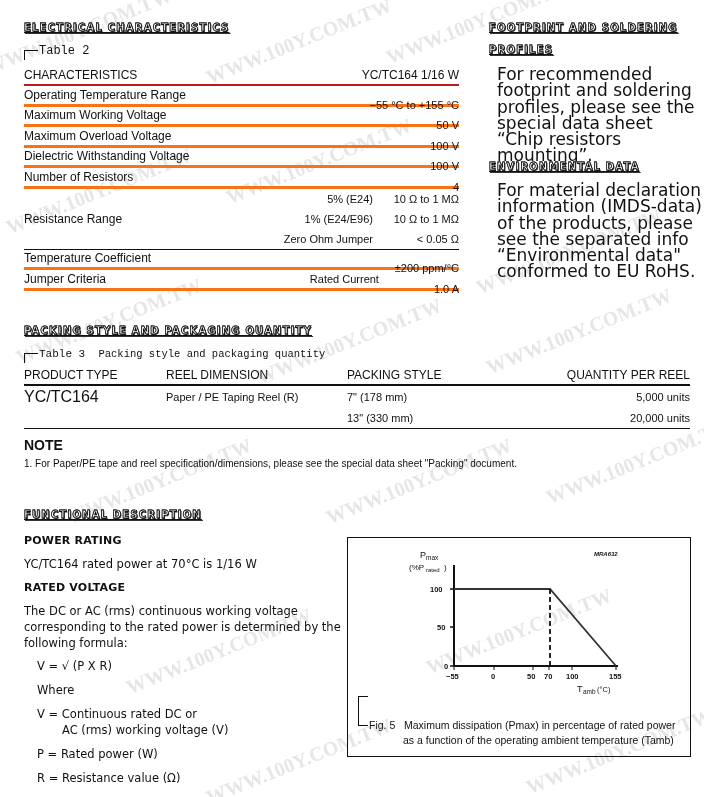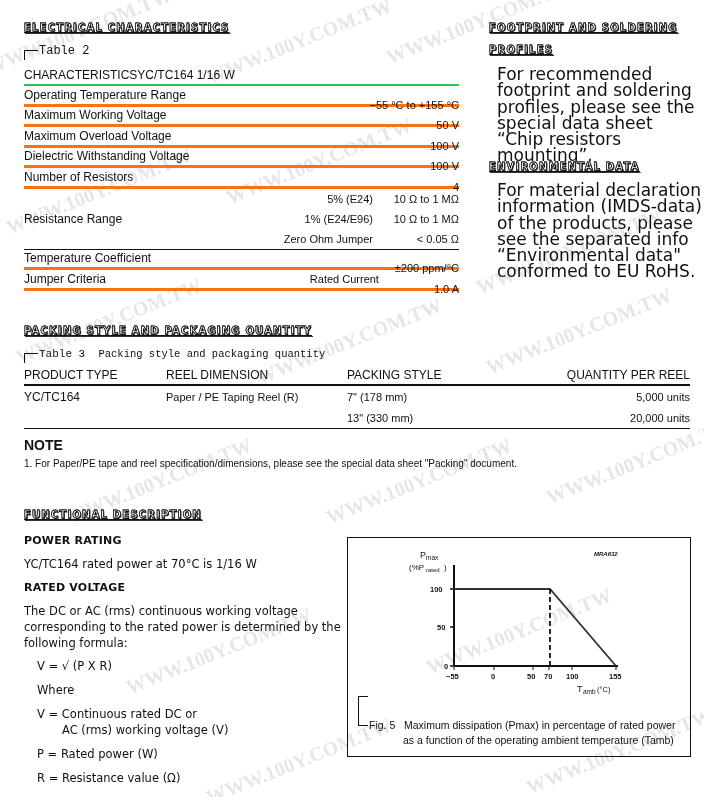--- a/index.html
+++ b/index.html
@@ -21,21 +21,21 @@
     z-index: 2; white-space: nowrap;
   }
 
   .tbl-caption { position: absolute; font-family: Liberation Mono, monospace; font-size: 12px; z-index: 2; }
   .tbl-caption .corner {
     display: inline-block; width: 14px; height: 10px; border-top: 1px solid #111; border-left: 1px solid #111;
     vertical-align: -6px; margin-right: 1px;
   }
 
   .t2 { position: absolute; left: 24px; top: 66px; width: 435px; font-family: "Liberation Sans", sans-serif; font-size: 12px; z-index: 2; }
-  .t2 .hdr { display: flex; justify-content: flex-start; height: 20px; align-items: center; border-bottom: 2px solid #22c55e; }
+  .t2 .hdr { display: flex; justify-content: space-between; height: 20px; align-items: center; border-bottom: 2px solid #b91c1c; }
   .t2 .row { display: flex; justify-content: space-between; align-items: center; height: 20.5px; border-bottom: 3px solid #f97316; gap: 25px; }
   .t2 .val { font-size: 11px; margin-top: 20px; }
   .t2 .rr { display: flex; border-bottom: 1px solid #111; height: 61px; }
   .t2 .rr .lbl { width: 200px; display: flex; align-items: center; }
   .t2 .rr .sub { flex: 1; display: flex; flex-direction: column; }
   .t2 .rr .sub div { flex: 1; display: flex; justify-content: flex-end; align-items: center; font-size: 11px; }
   .t2 .rr .sub .k { margin-right: 12px; }
   .t2 .rr .sub .v { width: 74px; text-align: right; }
   .t2 .jc .mid { flex: 1; text-align: right; margin-right: 30px; font-size: 11px; }
 
@@ -153,21 +153,21 @@
 </div>
 
 <div class="t3">
   <div class="hdr">
     <span>PRODUCT TYPE</span>
     <span>REEL DIMENSION</span>
     <span>PACKING STYLE</span>
     <span class="right" style="display:flex">QUANTITY PER REEL</span>
   </div>
   <div class="body">
-    <div style="font-size:12px">YC/TC164</div>
+    <div style="font-size:16px">YC/TC164</div>
     <div>Paper / PE Taping Reel (R)</div>
     <div>7" (178 mm)</div>
     <div class="right">5,000 units</div>
     <div></div>
       <div></div>
     <div>13" (330 mm)</div>
     <div class="right">20,000 units</div>
   </div>
 </div>
 

